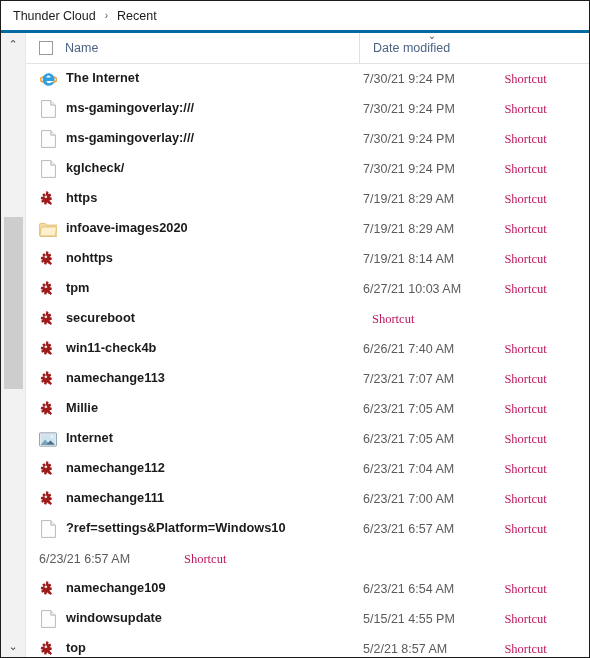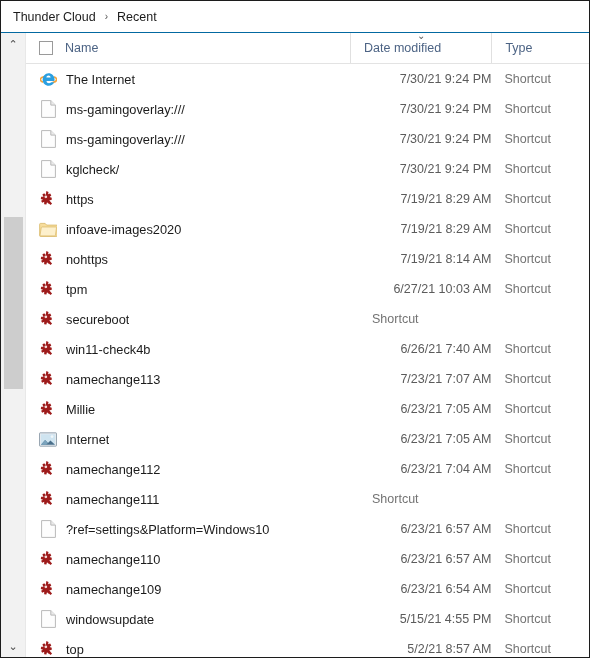--- a/index.html
+++ b/index.html
@@ -23,21 +23,21 @@
     background: #ffffff;
     display: flex;
     flex-direction: column;
     overflow: hidden;
   }
 
   
   #breadcrumb-bar {
     height: 32px;
     min-height: 32px;
-    border-bottom: 1px solid #0369a1;
+    border-bottom: 3px solid #0369a1;
     display: flex;
     align-items: center;
     padding-left: 10px;
     background: #ffffff;
     box-sizing: border-box;
   }
   .crumb {
     font-size: 12.5px;
     color: #1b1b1b;
     white-space: nowrap;
@@ -160,41 +160,42 @@
   }
   .row {
     height: 30px;
     display: flex;
     align-items: center;
     box-sizing: border-box;
   }
   .cell-name {
     width: 333px;
     display: flex;
-    align-items: center;
+    align-items: flex-start;
     padding-left: 13px;
     box-sizing: border-box;
     overflow: hidden;
+    font-weight: bold;
   }
   .cell-date {
     width: 145px;
     padding-left: 13px;
     box-sizing: border-box;
     font-size: 12.5px;
     color: #5b5b5b;
     white-space: nowrap;
-    text-align: right;
   }
   .cell-type {
     width: 100px;
     padding-left: 13px;
     box-sizing: border-box;
     font-size: 12.5px;
-    color: #737373;
+    color: #be185d;
     white-space: nowrap;
+    font-family: Liberation Serif, serif;
   }
   .file-label {
     font-size: 12.8px;
     color: #1b1b1b;
     white-space: nowrap;
     overflow: hidden;
     text-overflow: ellipsis;
   }
 
   
@@ -235,23 +236,20 @@
 
       <div id="column-header">
         <div class="col" id="col-name">
           <div id="header-checkbox"></div>
           <span>Name</span>
         </div>
         <div class="col" id="col-date">
           <div id="sort-indicator">⌄</div>
           <span>Date modified</span>
         </div>
-        <div class="col" id="col-type">
-          <span>Type</span>
-        </div>
       </div>
 
       <div id="rows">
           <div class="row">
             <div class="cell-name">
               <span class="icon">
                 <svg width="17" height="17" viewBox="0 0 32 32">
                   <path d="M5 20.5c-2.6-1.1-4.3-2.9-4.3-4.7 0-2.2 2.5-4.1 6.4-5.1" fill="none" stroke="#f2a33c" stroke-width="3.1" stroke-linecap="round"></path>
                   <path d="M27 11.5c2.6 1.1 4.3 2.9 4.3 4.7 0 2.3-2.7 4.3-6.8 5.2" fill="none" stroke="#f2a33c" stroke-width="3.1" stroke-linecap="round"></path>
                   <path d="M16 4.3c6.3 0 11.4 5.1 11.4 11.4 0 1.1-.1 2.1-.4 3.1H12.2c.3 2.6 2.2 4.2 4.6 4.2 1.8 0 3.2-.7 4.1-2h5.6c-1.4 4-5.2 6.7-10.1 6.7-6.3 0-11.4-5.1-11.4-11.4S9.7 4.3 16 4.3z" fill="#2b9fe0"></path>
@@ -464,48 +462,37 @@
                 <svg width="18" height="18" viewBox="0 0 20 20">
                   <g fill="#9e1b1b">
                     <path d="M8.2 1.1l2.4 1.1-.5 2.6 2.3-.9 1.3 2.3-1.9 1.6 2.4.9-.2 2.5-2.6.2 1.4 2.2-1.9 1.7-2-1.8-.7 2.6-2.5-.4.1-2.6-2.3 1.2L2.3 12l2.2-1.3-2.5-.8.4-2.5 2.6.1L3.7 5.1l2.1-1.5 1.7 2z"></path>
                     <path d="M11.3 11.8l3.2 3.1-1.7 1.8-3.2-3.1z"></path>
                   </g>
                   <circle cx="7.6" cy="7.6" r="1.5" fill="#ffffff" opacity="0.85"></circle>
                 </svg>
               </span>
               <span class="file-label">namechange111</span>
             </div>
+            <div class="cell-date">6/23/21 7:00 AM</div>
             <div class="cell-type">Shortcut</div>
           </div>
           <div class="row">
             <div class="cell-name">
               <span class="icon">
                 <svg width="15" height="18" viewBox="0 0 15 18">
                   <path d="M0.6 0.6h9.2l4.6 4.5v12.3H0.6z" fill="#fdfdfd" stroke="#b9b9b9" stroke-width="1"></path>
                   <path d="M9.8 0.6v4.5h4.6" fill="#eaeaea" stroke="#b9b9b9" stroke-width="1"></path>
                 </svg>
               </span>
               <span class="file-label">?ref=settings&amp;Platform=Windows10</span>
             </div>
             <div class="cell-date">6/23/21 6:57 AM</div>
             <div class="cell-type">Shortcut</div>
           </div>
           <div class="row">
-            <div class="cell-name">
-              <span class="icon">
-                <svg width="18" height="18" viewBox="0 0 20 20">
-                  <g fill="#9e1b1b">
-                    <path d="M8.2 1.1l2.4 1.1-.5 2.6 2.3-.9 1.3 2.3-1.9 1.6 2.4.9-.2 2.5-2.6.2 1.4 2.2-1.9 1.7-2-1.8-.7 2.6-2.5-.4.1-2.6-2.3 1.2L2.3 12l2.2-1.3-2.5-.8.4-2.5 2.6.1L3.7 5.1l2.1-1.5 1.7 2z"></path>
-                    <path d="M11.3 11.8l3.2 3.1-1.7 1.8-3.2-3.1z"></path>
-                  </g>
-                  <circle cx="7.6" cy="7.6" r="1.5" fill="#ffffff" opacity="0.85"></circle>
-                </svg>
-              </span>
-              <span class="file-label">namechange110</span>
-            </div>
             <div class="cell-date">6/23/21 6:57 AM</div>
             <div class="cell-type">Shortcut</div>
           </div>
           <div class="row">
             <div class="cell-name">
               <span class="icon">
                 <svg width="18" height="18" viewBox="0 0 20 20">
                   <g fill="#9e1b1b">
                     <path d="M8.2 1.1l2.4 1.1-.5 2.6 2.3-.9 1.3 2.3-1.9 1.6 2.4.9-.2 2.5-2.6.2 1.4 2.2-1.9 1.7-2-1.8-.7 2.6-2.5-.4.1-2.6-2.3 1.2L2.3 12l2.2-1.3-2.5-.8.4-2.5 2.6.1L3.7 5.1l2.1-1.5 1.7 2z"></path>
                     <path d="M11.3 11.8l3.2 3.1-1.7 1.8-3.2-3.1z"></path>

